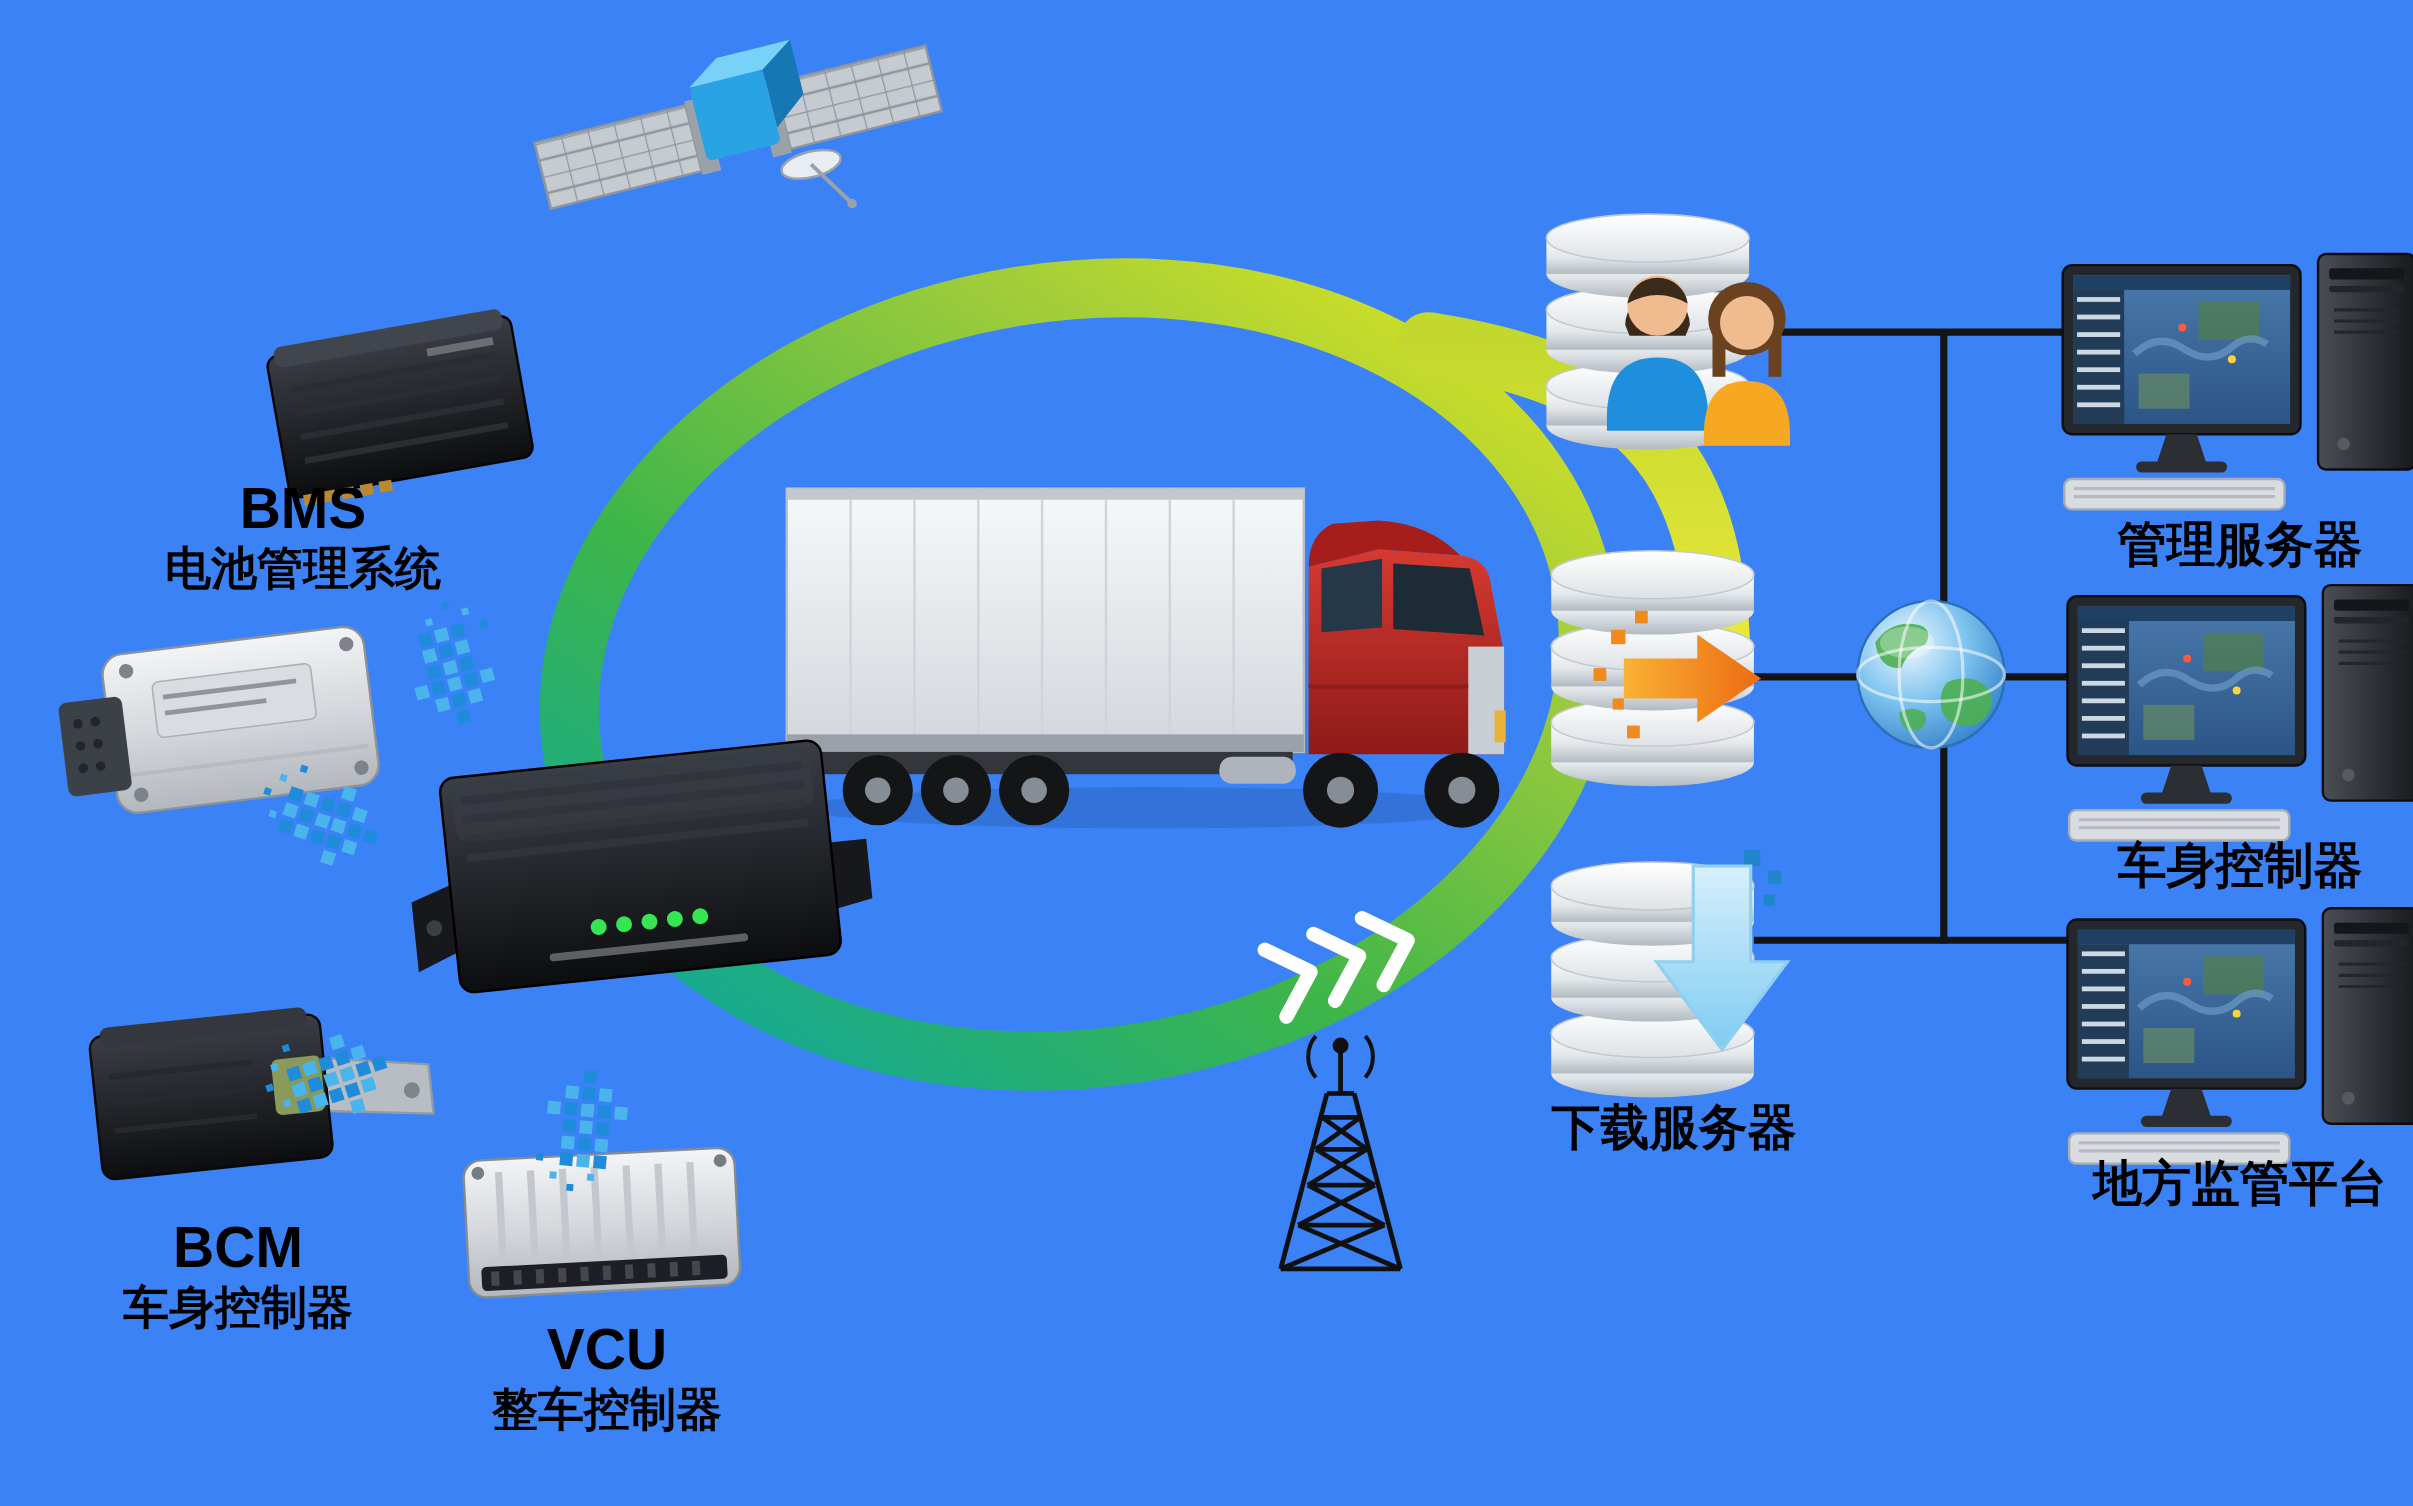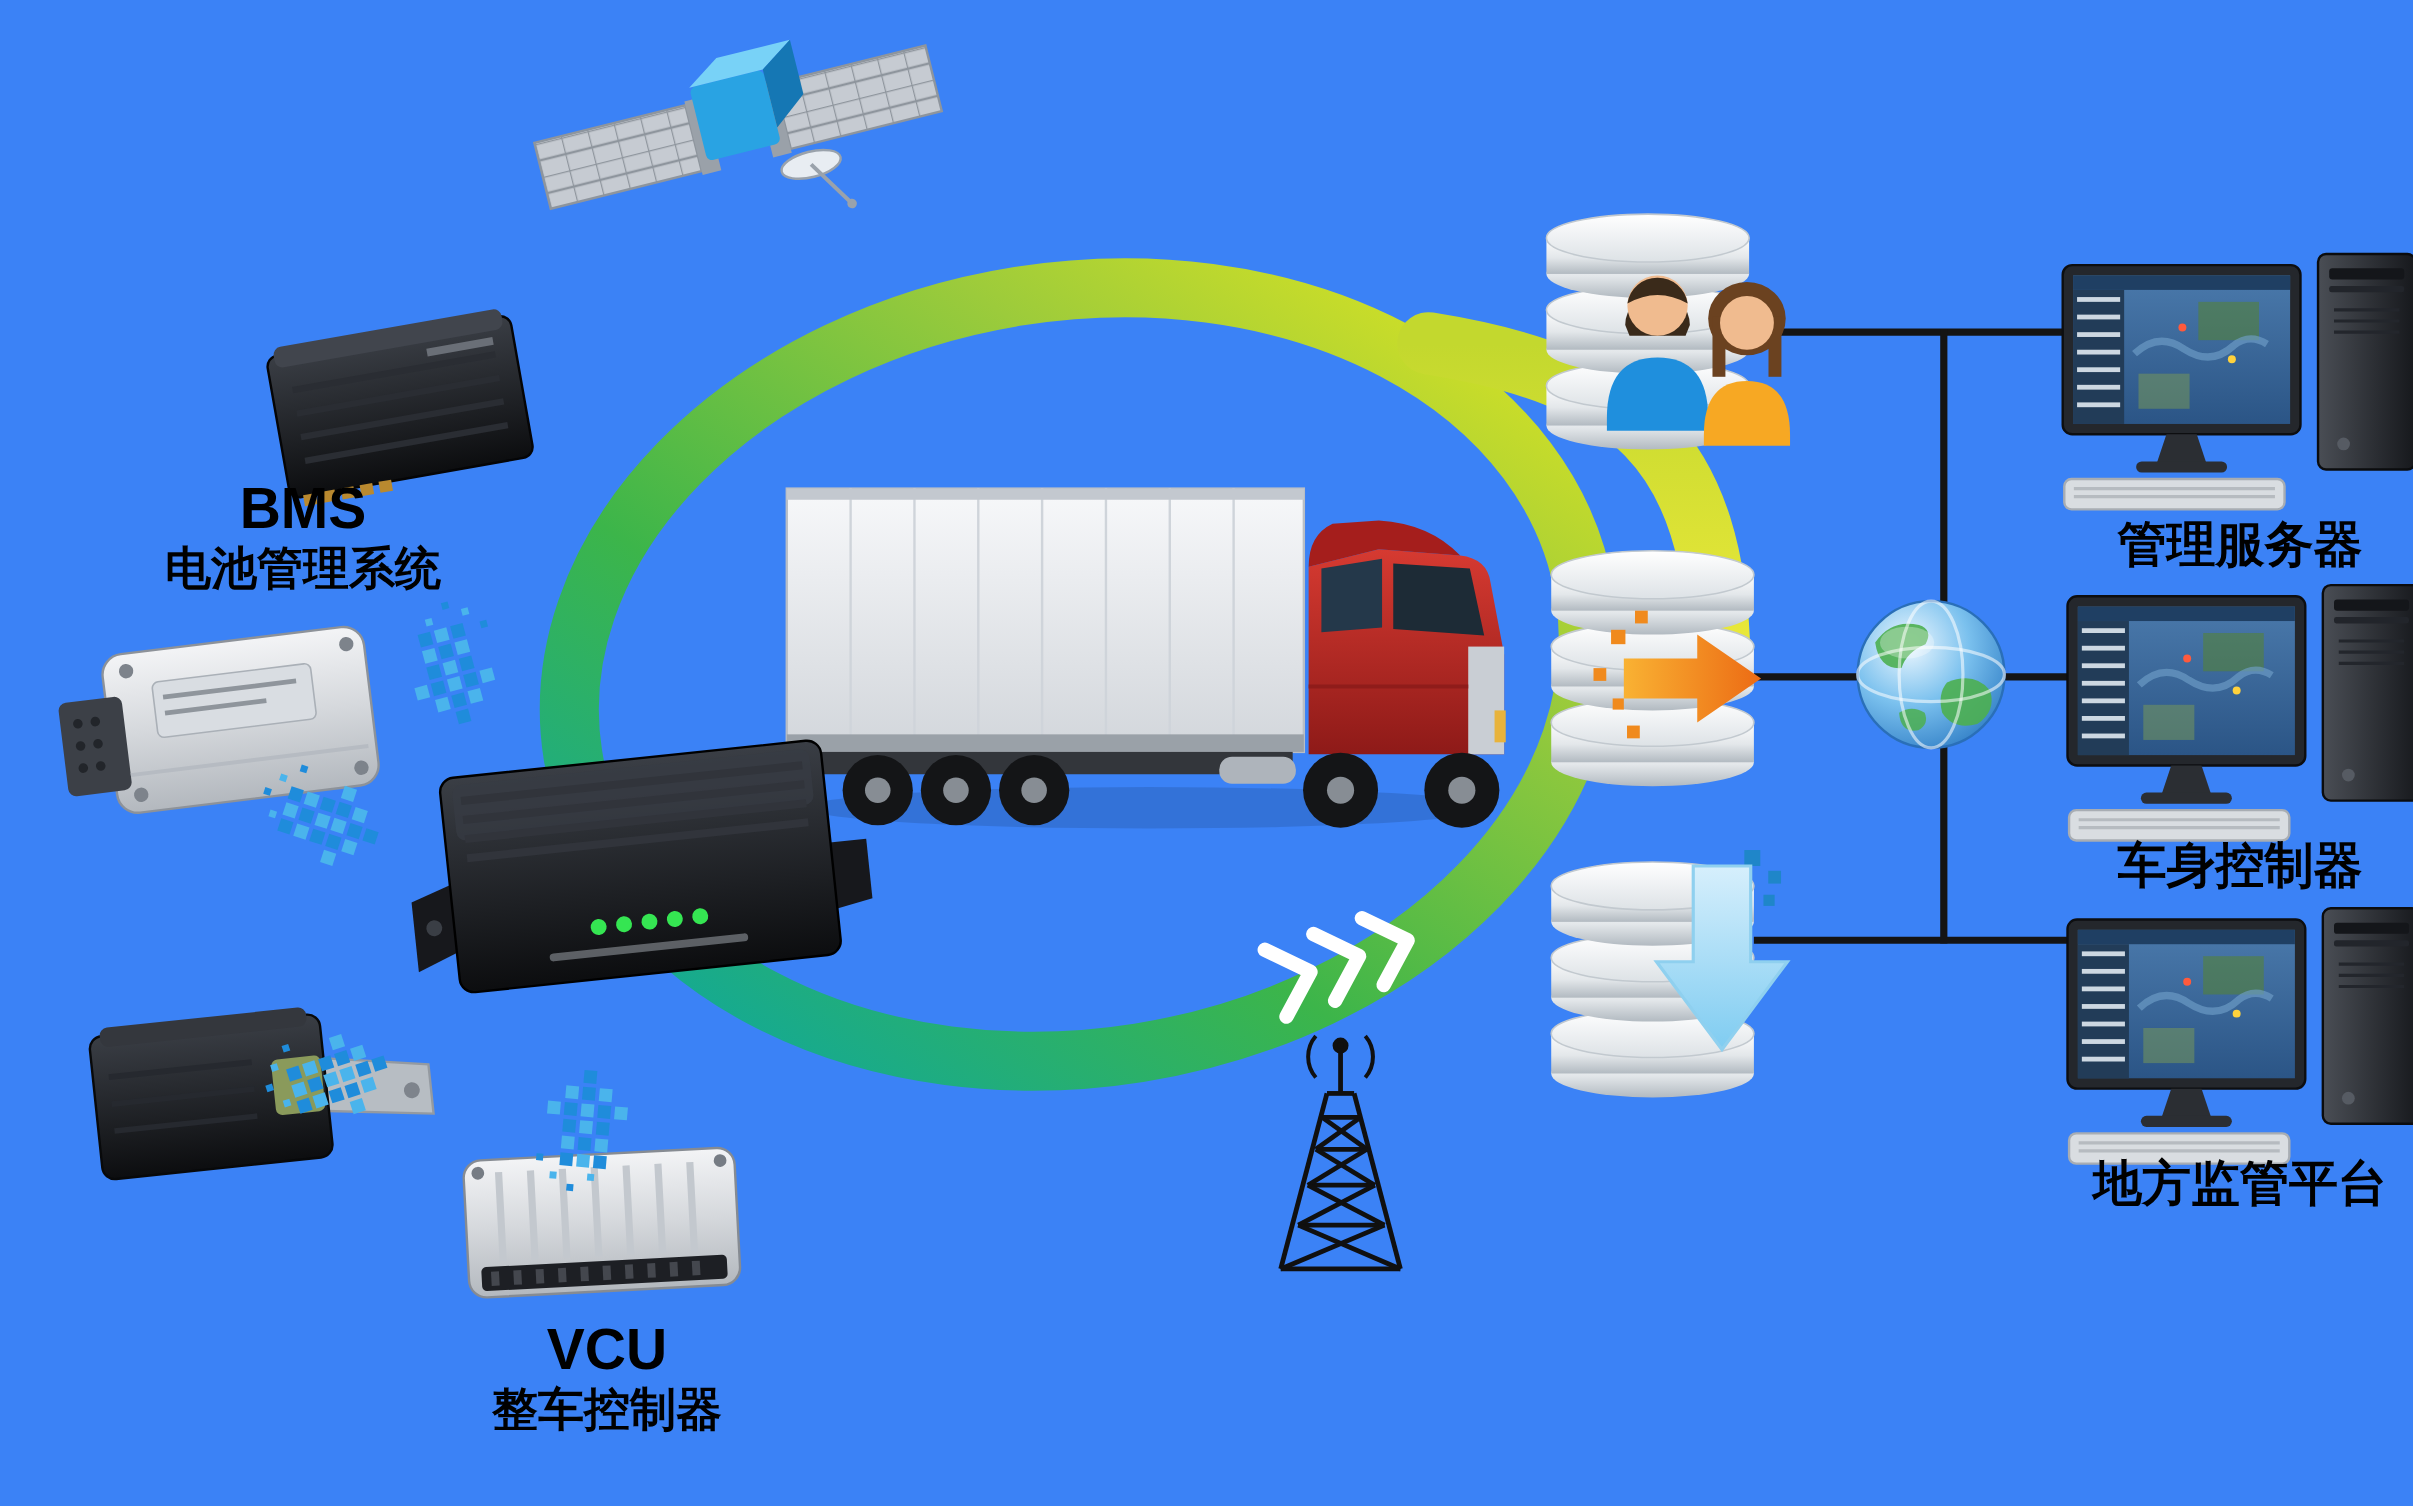--- a/index.html
+++ b/index.html
@@ -398,25 +398,30 @@
         <use href="#pc"></use>
       </g>
 </svg>
 
 <div class="label" style="left:303px;top:477px">
   <div class="abbr">BMS</div>
   <div class="cn">电池管理系统</div>
 </div>
 
 
+<div class="label" style="left:238px;top:1216px">
+  <div class="abbr">BCM</div>
+  <div class="cn">车身控制器</div>
+</div>
 
 <div class="label" style="left:607px;top:1318px">
   <div class="abbr">VCU</div>
   <div class="cn">整车控制器</div>
 </div>
 
+<div class="label server-label" style="left:1674px;top:1095px">下载服务器</div>
 
 <div class="label platform-label" style="left:2240px;top:512px">管理服务器</div>
 <div class="label platform-label" style="left:2240px;top:833px">车身控制器</div>
 <div class="label platform-label" style="left:2240px;top:1151px">地方监管平台</div>
 
 </div>
 
 
 </body></html>

